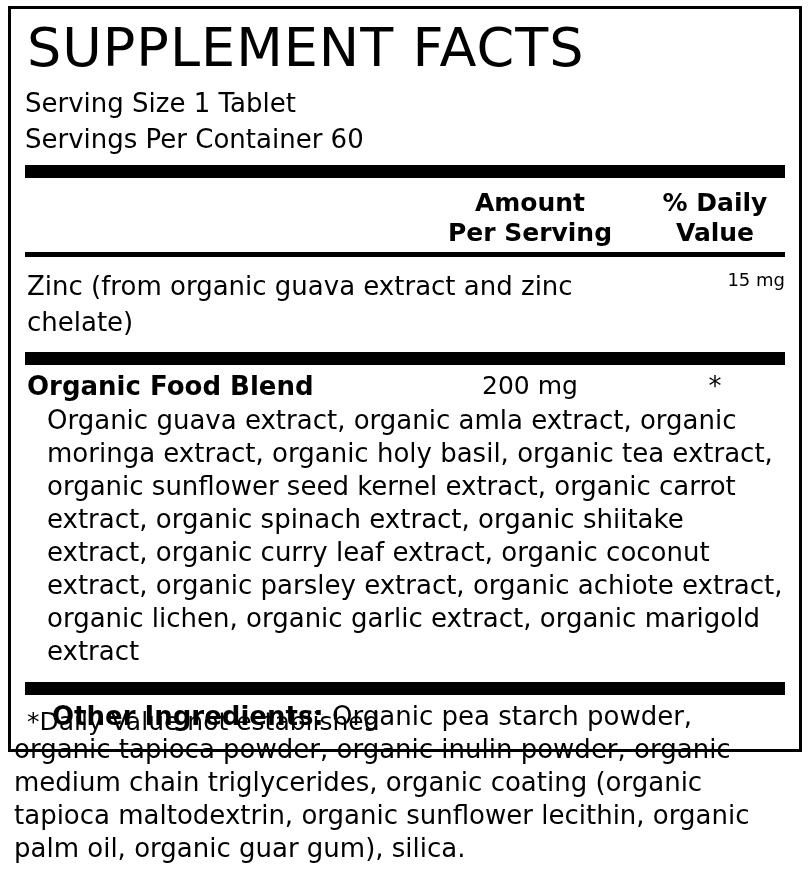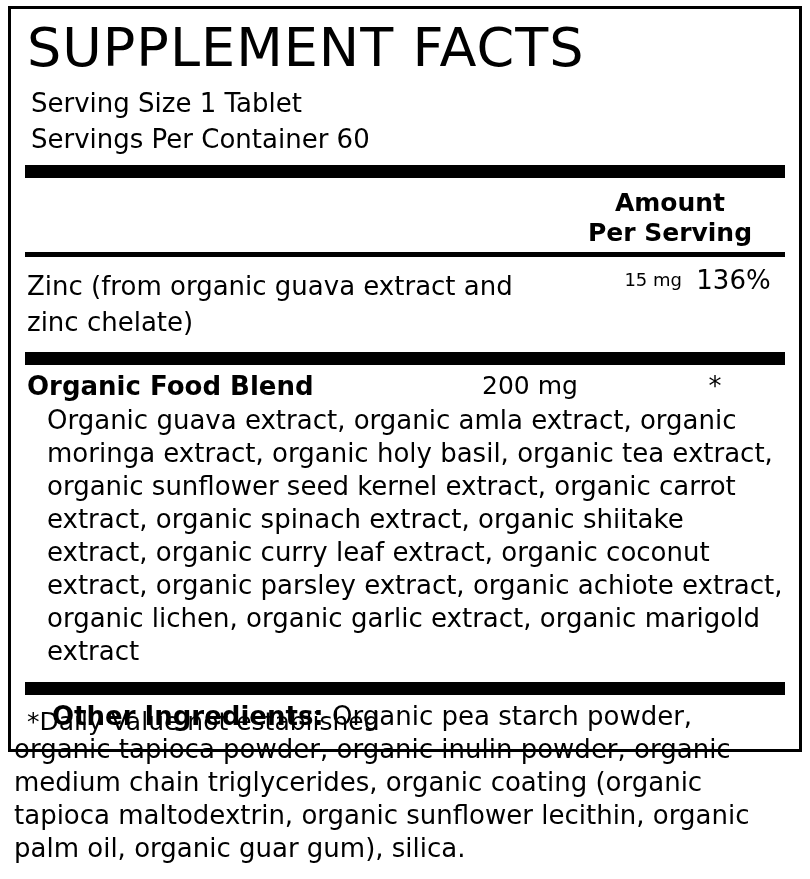--- a/index.html
+++ b/index.html
@@ -39,21 +39,21 @@
     line-height: 62px;
     letter-spacing: 1px;
     font-weight: 400;
     white-space: nowrap;
     margin: 2px 0 6px 2px;
   }
 
   .serving-line {
     font-size: 26px;
     line-height: 36px;
-    margin-left: 6px;
+    margin-left: 0;
   }
 
   .rule-thick {
     height: 13px;
     background: #000000;
     margin: 8px 0 0 0;
   }
   .rule-med {
     height: 5px;
     background: #000000;
@@ -160,28 +160,31 @@
     <div class="serving-line">Serving Size 1 Tablet</div>
     <div class="serving-line">Servings Per Container 60</div>
 
     <div class="rule-thick"></div>
 
     <div class="col-head">
       <div class="ch amount">
         <div>Amount</div>
         <div>Per Serving</div>
       </div>
+      <div class="ch daily">
+        <div>% Daily</div>
+        <div>Value</div>
+      </div>
     </div>
 
     <div class="rule-med"></div>
 
     <div class="nutrient-row">
       <div class="nutrient-name">Zinc (from organic guava extract and zinc chelate)</div>
       <div class="nutrient-amt">15 mg</div>
-      <div class="nutrient-dv">136%</div>
     </div>
 
     <div class="rule-thick"></div>
 
     <div class="blend-row">
       <div class="blend-name">Organic Food Blend</div>
       <div class="blend-amt">200 mg</div>
       <div class="blend-dv">*</div>
     </div>
 

